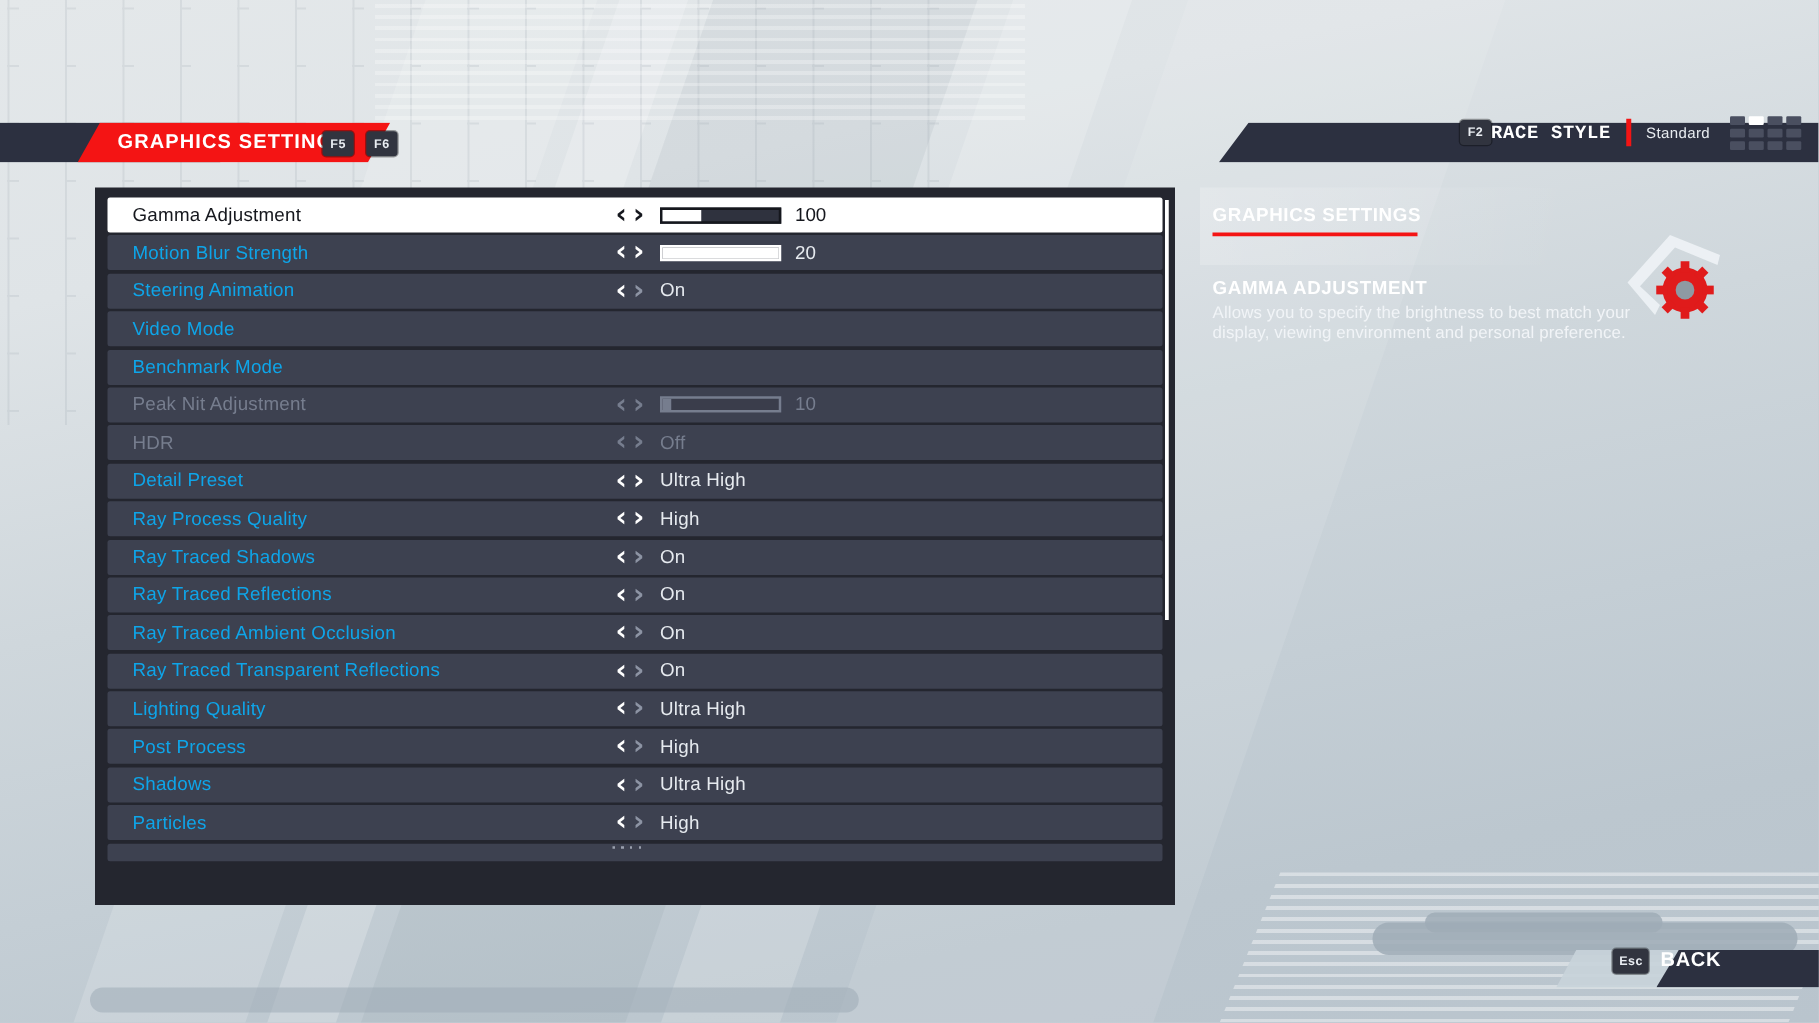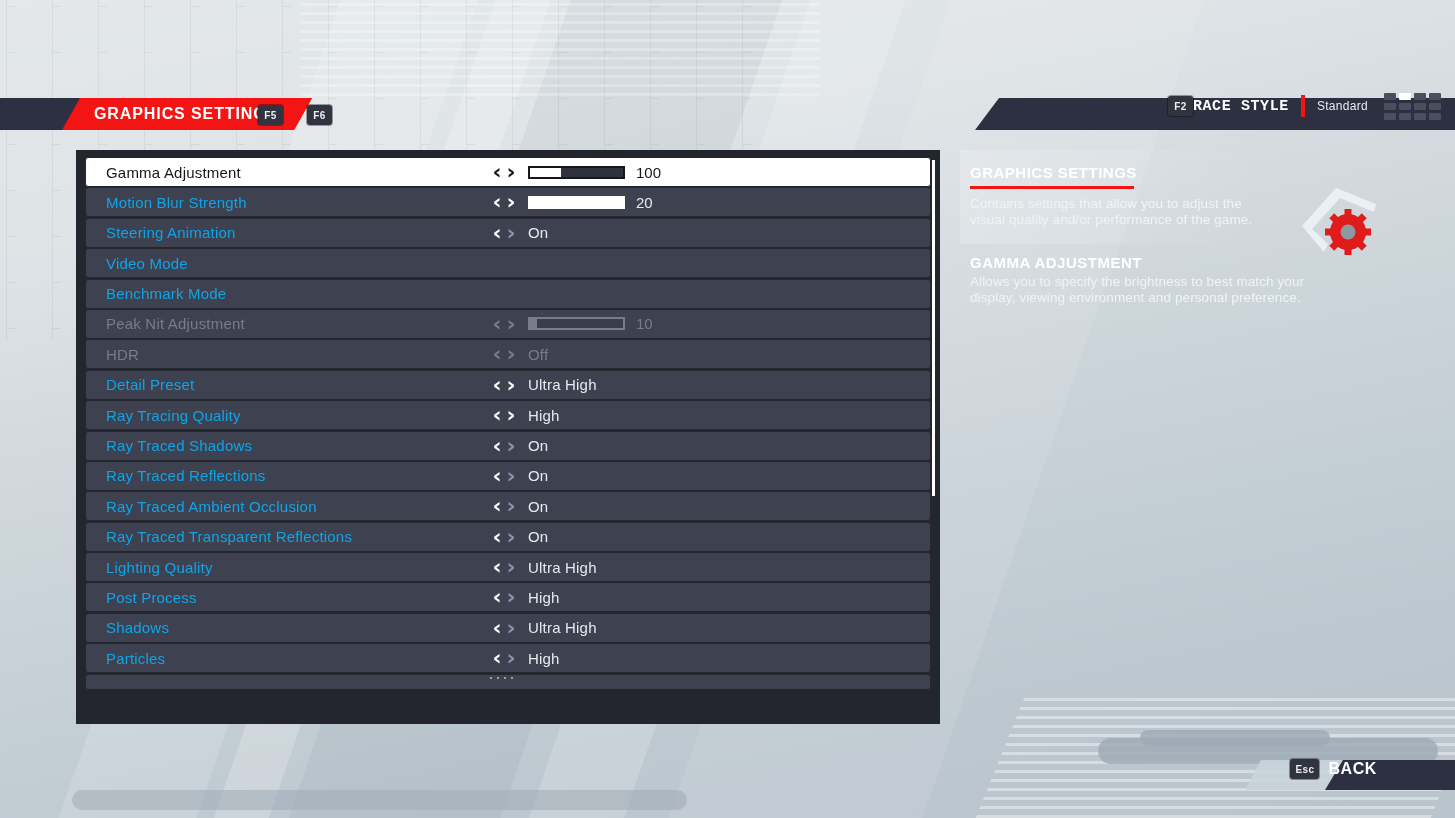--- a/index.html
+++ b/index.html
@@ -49,21 +49,21 @@
     color:#fff;font-weight:bold;font-size:16px;letter-spacing:.9px;
     font-family:"Liberation Sans",sans-serif;
   }
   .keycap{
     display:inline-flex;align-items:center;justify-content:center;
     background:#31343f;color:#e9edf2;font-size:10px;font-weight:bold;
     border-radius:3px;padding:2px 5px;min-width:15px;height:16px;
     box-shadow:0 0 0 1px rgba(0,0,0,.35);
     font-family:"Liberation Sans",sans-serif;letter-spacing:.4px;
   }
-  #fkeys{position:absolute;left:258px;top:105px;display:flex;gap:24px;}
+  #fkeys{position:absolute;left:258px;top:105px;display:flex;gap:10px;}
 
   .tb-right-dark{
     position:absolute;right:0;top:0;height:32px;width:480px;background:#2c3040;
     clip-path:polygon(24px 0,480px 0,480px 32px,0 32px);
   }
   #racestyle{position:absolute;right:0;top:98px;height:16px;display:flex;align-items:center;}
   #racestyle .rs-label{color:#fff;font-weight:bold;font-size:15px;letter-spacing:.6px;margin:0 12px 0 0;font-family:Liberation Mono, monospace;}
   #racestyle .rs-divider{width:4px;height:22px;background:#f41414;margin-right:12px;}
   #racestyle .rs-value{color:#e8ecf0;font-size:12px;letter-spacing:.3px;}
   #racestyle .rs-grid{display:grid;grid-template-columns:repeat(4,12px);grid-template-rows:repeat(3,7px);gap:3px;margin:0 14px 0 16px;}
@@ -266,21 +266,21 @@
     </div>
     <div class="row">
       <div class="label">Detail Preset</div>
       <div class="ctrl">
         <div class="arrow" style="font-size: 22px;">‹</div>
         <div class="arrow" style="font-size: 22px;">›</div>
         <div class="val">Ultra High</div>
       </div>
     </div>
     <div class="row">
-      <div class="label">Ray Tracing Quality</div>
+      <div class="label">Ray Process Quality</div>
       <div class="ctrl">
         <div class="arrow" style="font-size: 22px;">‹</div>
         <div class="arrow" style="font-size: 22px;">›</div>
         <div class="val">High</div>
       </div>
     </div>
     <div class="row">
       <div class="label">Ray Traced Shadows</div>
       <div class="ctrl">
         <div class="arrow" style="font-size: 22px;">‹</div>
@@ -347,21 +347,20 @@
     <div class="row partial">
       <div class="pdots"></div>
     </div>
   </div>
 <div id="scrollbar"></div>
 
 <div id="info">
   <div class="blk1">
     <h3>GRAPHICS SETTINGS</h3>
     <div class="underline"></div>
-    <p>Contains settings that allow you to adjust the visual quality and/or performance of the game.</p>
     <div id="icon-badge">
       <svg viewBox="0 0 92 86" width="92" height="86">
         <path d="M14 44 L48 6 L88 22 L86 30 L52 16 L24 47 L40 62 L36 70 Z" fill="#eef2f5" opacity="0.92"></path>
         <g transform="translate(60,50)" fill="#e01b1b">
           <circle cx="0" cy="0" r="18"></circle>
           <g>
             <rect x="-3.5" y="-23" width="7" height="9"></rect>
             <rect x="-3.5" y="14" width="7" height="9"></rect>
             <rect x="-23" y="-3.5" width="9" height="7"></rect>
             <rect x="14" y="-3.5" width="9" height="7"></rect>

